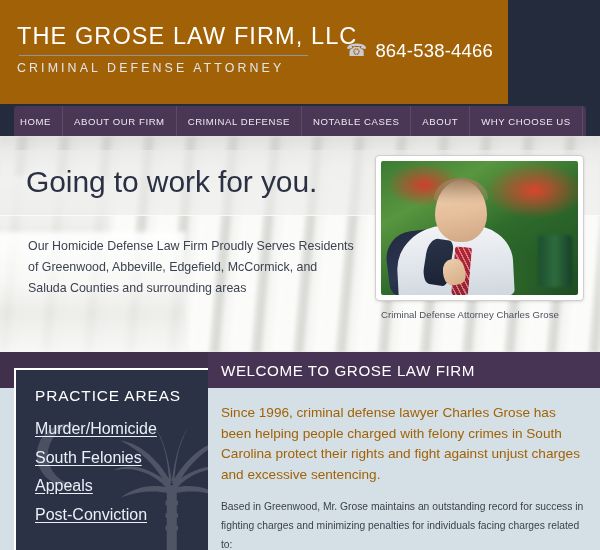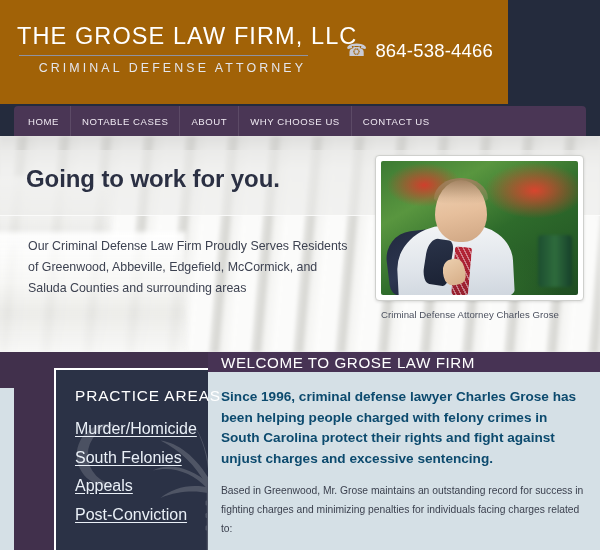--- a/index.html
+++ b/index.html
@@ -45,21 +45,21 @@
     background: #8f93a3;
     margin: 6px 2px 5px 2px;
     width: 289px;
   }
 
   #firm-tagline {
     font-size: 12.4px;
     letter-spacing: 3.1px;
     color: #e4e6ed;
     font-weight: 300;
-    text-align: right;
+    text-align: left;
     width: 289px;
     white-space: nowrap;
   }
 
   #header-phone {
     position: absolute;
     right: 15px;
     top: 40px;
     display: flex;
     align-items: center;
@@ -97,21 +97,21 @@
     align-items: center;
     padding: 0 11px;
     color: #efe9f2;
     font-size: 9.6px;
     letter-spacing: 0.55px;
     font-weight: 400;
     white-space: nowrap;
     cursor: pointer;
     border-right: 1px solid rgba(255,255,255,0.10);
   }
-  .nav-item:first-child { padding-left: 14px; }
+  .nav-item:first-child { padding-left: 6px; }
   .nav-item:last-child { border-right: none; }
 
   
   #hero {
     position: absolute;
     left: 0;
     top: 136px;
     width: 600px;
     height: 216px;
     overflow: hidden;
@@ -170,22 +170,22 @@
     width: 600px;
     height: 66px;
     background: rgba(236,236,234,0.62);
     border-bottom: 1px solid rgba(255,255,255,0.75);
   }
 
   #hero-headline {
     position: absolute;
     left: 26px;
     top: 29px;
-    font-size: 24px;
-    font-weight: 700;
+    font-size: 30px;
+    font-weight: 400;
     color: #2b3043;
     letter-spacing: -0.1px;
     white-space: nowrap;
   }
 
   #hero-sub {
     position: absolute;
     left: 28px;
     top: 100px;
     width: 330px;
@@ -345,21 +345,20 @@
   #practice-sidebar {
     position: absolute;
     left: 14px;
     top: 16px;
     width: 220px;
     height: 182px;
     background: #2b3246;
     border: 2px solid #ffffff;
     border-bottom: none;
     overflow: hidden;
-    margin-left: 40px;
   }
 
   
   #palmetto-watermark {
     position: absolute;
     right: -6px;
     bottom: -28px;
     width: 130px;
     height: 150px;
     opacity: 0.17;
@@ -410,41 +409,41 @@
   #content-panel {
     position: absolute;
     left: 208px;
     top: 0;
     width: 392px;
     height: 198px;
     background: #d5e0e6;
   }
 
   #welcome-bar {
-    height: 20px;
+    height: 36px;
     background: #473354;
     display: flex;
     align-items: center;
     padding-left: 13px;
   }
 
   #welcome-title {
     color: #ffffff;
     font-size: 15.2px;
     letter-spacing: 0.55px;
     font-weight: 400;
     white-space: nowrap;
   }
 
   #intro-paragraph {
     margin: 15px 16px 0 13px;
     font-size: 13.6px;
     line-height: 20.5px;
-    color: #0c4a6e;
-    font-weight: 700;
+    color: #a16207;
+    font-weight: 400;
   }
 
   #secondary-paragraph {
     margin: 12px 14px 0 13px;
     font-size: 10.3px;
     line-height: 19px;
     color: #3a3f4d;
   }
 
   
@@ -469,34 +468,36 @@
   </div>
 
   <div id="header-phone">
     <span class="tel-glyph">☎</span>
     <span>864-538-4466</span>
   </div>
 </div>
 
 <nav id="main-nav">
   <div class="nav-item">HOME</div>
+  <div class="nav-item">ABOUT OUR FIRM</div>
+  <div class="nav-item">CRIMINAL DEFENSE</div>
   <div class="nav-item">NOTABLE CASES</div>
   <div class="nav-item">ABOUT</div>
   <div class="nav-item">WHY CHOOSE US</div>
   <div class="nav-item">CONTACT US</div>
 </nav>
 
 <section id="hero">
   <div id="hero-photo"></div>
   <div id="hero-plinth2"></div>
   <div id="hero-plinth"></div>
   <div id="hero-band"></div>
 
   <h1 id="hero-headline">Going to work for you.</h1>
-  <p id="hero-sub">Our Criminal Defense Law Firm Proudly Serves Residents of Greenwood, Abbeville, Edgefield, McCormick, and Saluda Counties and surrounding areas</p>
+  <p id="hero-sub">Our Homicide Defense Law Firm Proudly Serves Residents of Greenwood, Abbeville, Edgefield, McCormick, and Saluda Counties and surrounding areas</p>
 
   <div id="attorney-card">
     <div id="attorney-frame">
       <div id="attorney-photo">
         <div id="photo-barrel"></div>
         <div id="photo-jacket"></div>
         <div id="photo-shirt"></div>
         <div id="photo-jacket2"></div>
         <div id="photo-tie"></div>
         <div id="photo-hand"></div>

